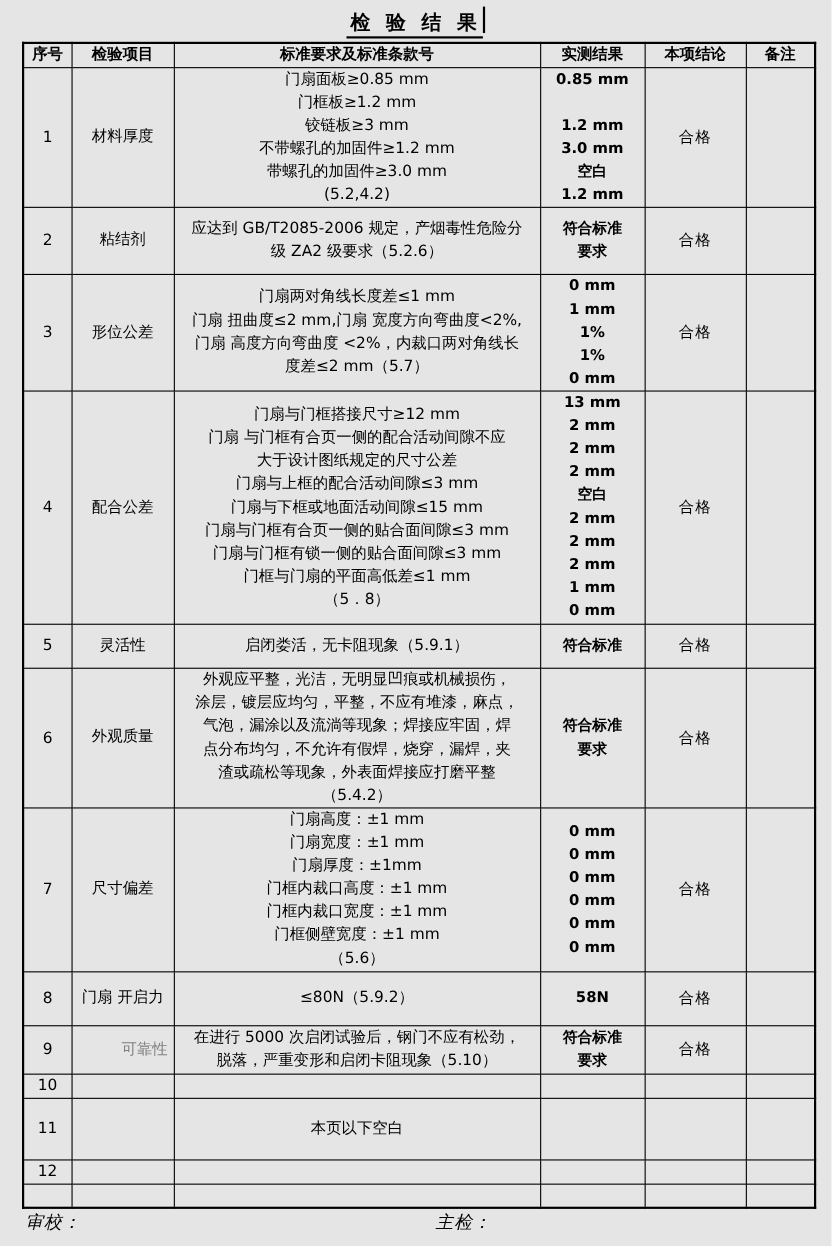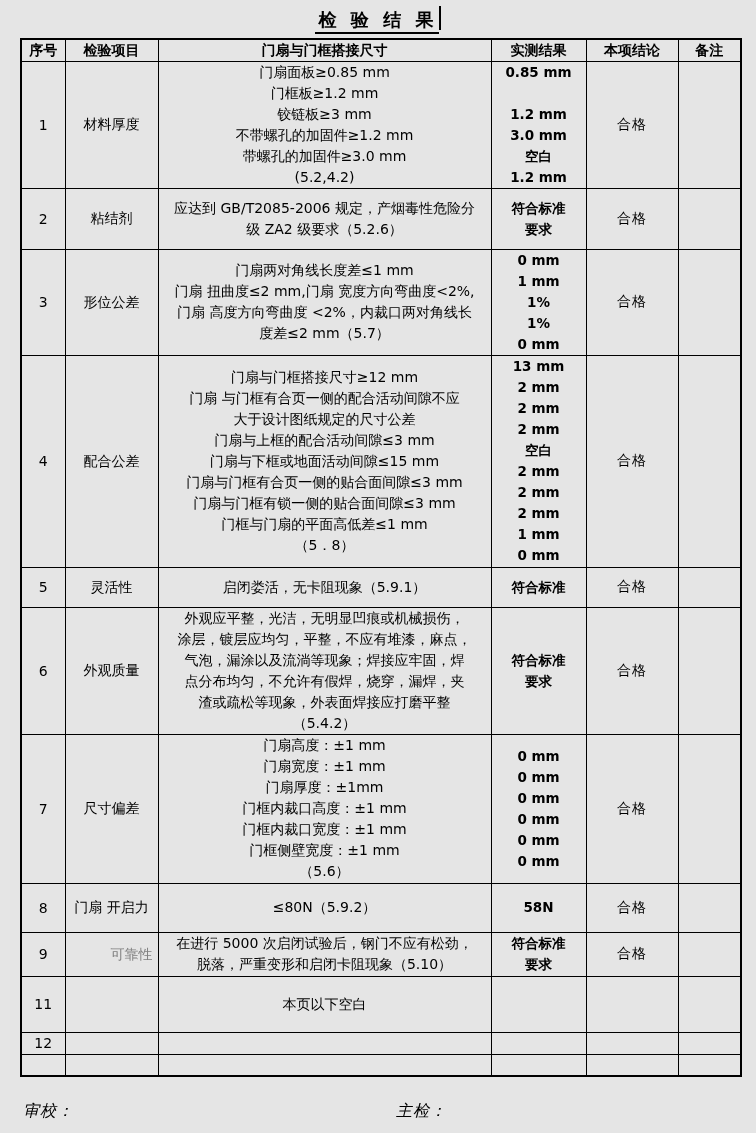--- a/index.html
+++ b/index.html
@@ -103,21 +103,21 @@
         <col style="width:93px">
         <col style="width:333px">
       <col style="width:95px">
         <col style="width:92px">
         <col style="width:63px">
     </colgroup>
     <thead>
       <tr id="header-row" style="height: 22px;">
           <th>序号</th>
           <th>检验项目</th>
-          <th>门扇与门框搭接尺寸</th>
+          <th>标准要求及标准条款号</th>
           <th>实测结果</th>
           <th>本项结论</th>
           <th>备注</th>
         </tr>
     </thead>
     <tbody id="table-body">
         <tr style="height: 126px;">
           <td class="c-no">1</td>
           <td class="c-item">材料厚度</td>
           <td class="c-std">
@@ -273,20 +273,28 @@
             <div class="line">在进行 5000 次启闭试验后，钢门不应有松劲，</div>
             <div class="line">脱落，严重变形和启闭卡阻现象（5.10）</div>
           </td>
           <td class="c-meas">
             <div class="line">符合标准</div>
             <div class="line">要求</div>
           </td>
           <td class="c-concl">合格</td>
           <td class="c-remark"></td>
         </tr>
+        <tr style="height: 22px;">
+          <td class="c-no">10</td>
+          <td class="c-item"></td>
+          <td class="c-std"></td>
+          <td class="c-meas"></td>
+          <td class="c-concl"></td>
+          <td class="c-remark"></td>
+        </tr>
         <tr style="height: 56px; padding-left: 26px;">
           <td class="c-no">11</td>
           <td class="c-item"></td>
           <td class="c-std">
             <div class="line">本页以下空白</div>
           </td>
           <td class="c-meas"></td>
           <td class="c-concl"></td>
           <td class="c-remark"></td>
         </tr>

